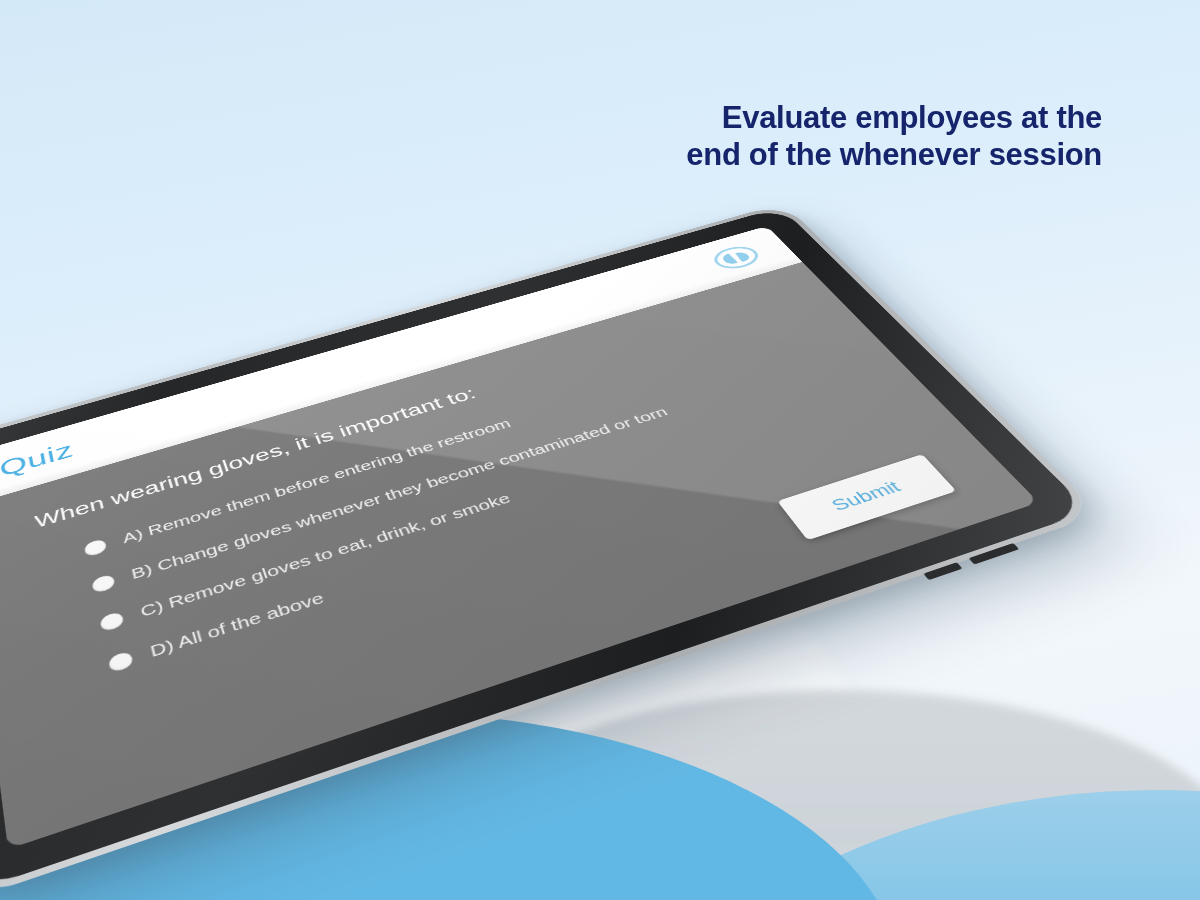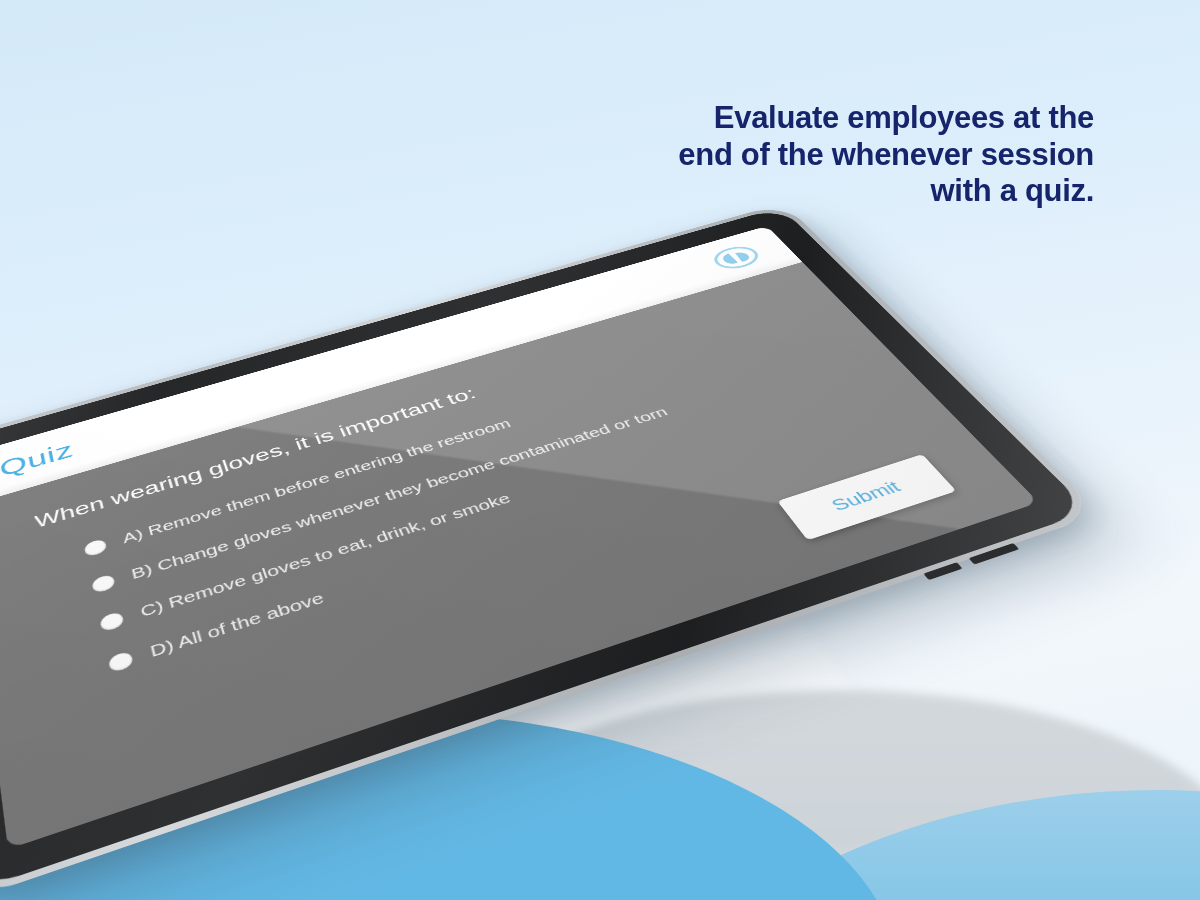--- a/index.html
+++ b/index.html
@@ -40,21 +40,21 @@
     position:absolute;
     left:430px; top:690px; width:820px; height:260px;
     background:linear-gradient(180deg,#d3d8dc 0%, #cdd4d9 60%, rgba(205,212,217,0) 100%);
     border-radius:50% 50% 0 0 / 70% 70% 0 0;
     filter:blur(4px);
   }
 
   
   .headline {
     position:absolute;
-    right:106px; top:100px;
+    right:98px; top:100px;
     width:470px;
     text-align:right;
     color:#16246b;
     font-size:31px;
     font-weight:bold;
     line-height:1.18;
     letter-spacing:-0.3px;
   }
   .headline span { display:block; }
 
@@ -187,21 +187,20 @@
 
 <div class="bg"></div>
 <div class="bg-white-sweep"></div>
 <div class="bg-grey-blob"></div>
 <div class="bg-wave-right"></div>
 <div class="bg-wave"></div>
 
 <div class="headline">
   <span>Evaluate employees at the</span>
   <span>end of the whenever session</span>
-  <span>with a quiz.</span>
 </div>
 
 <div class="tablet-stage">
   <div class="tablet">
     <div class="tablet-body">
       <div class="side-btn b1"></div>
       <div class="side-btn b2"></div>
       <div class="tablet-bezel">
 
         <div class="screen">

